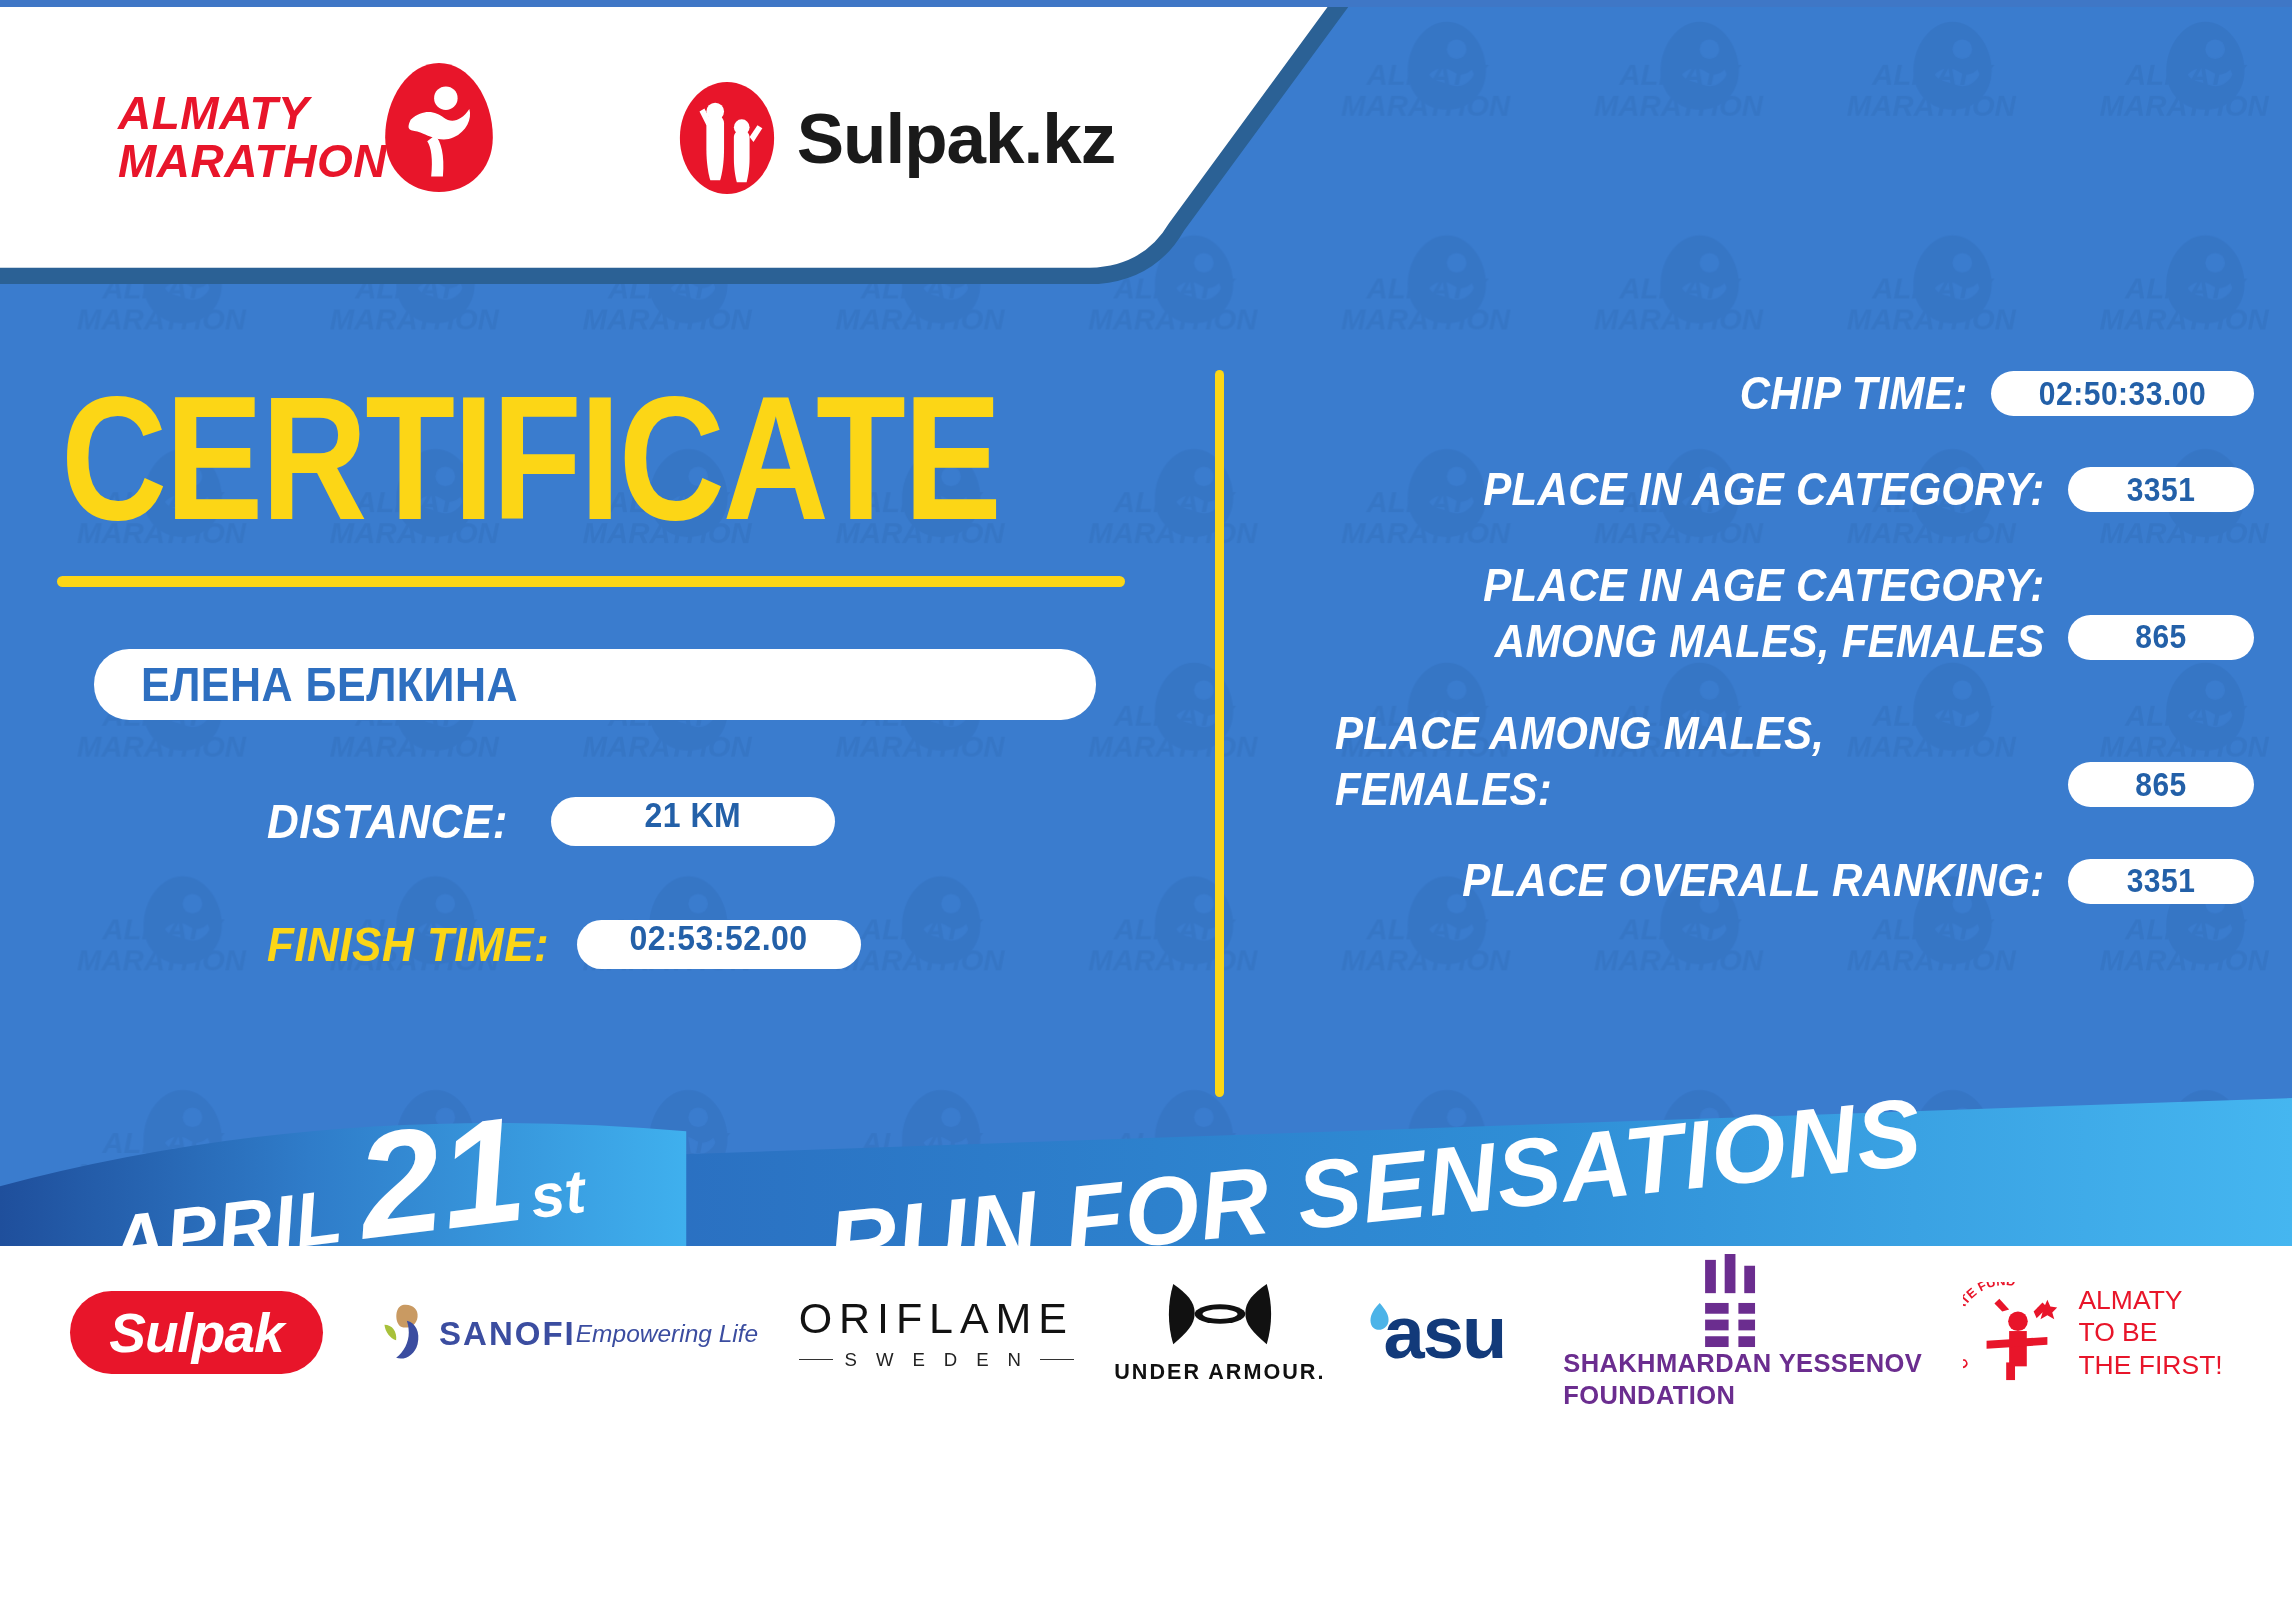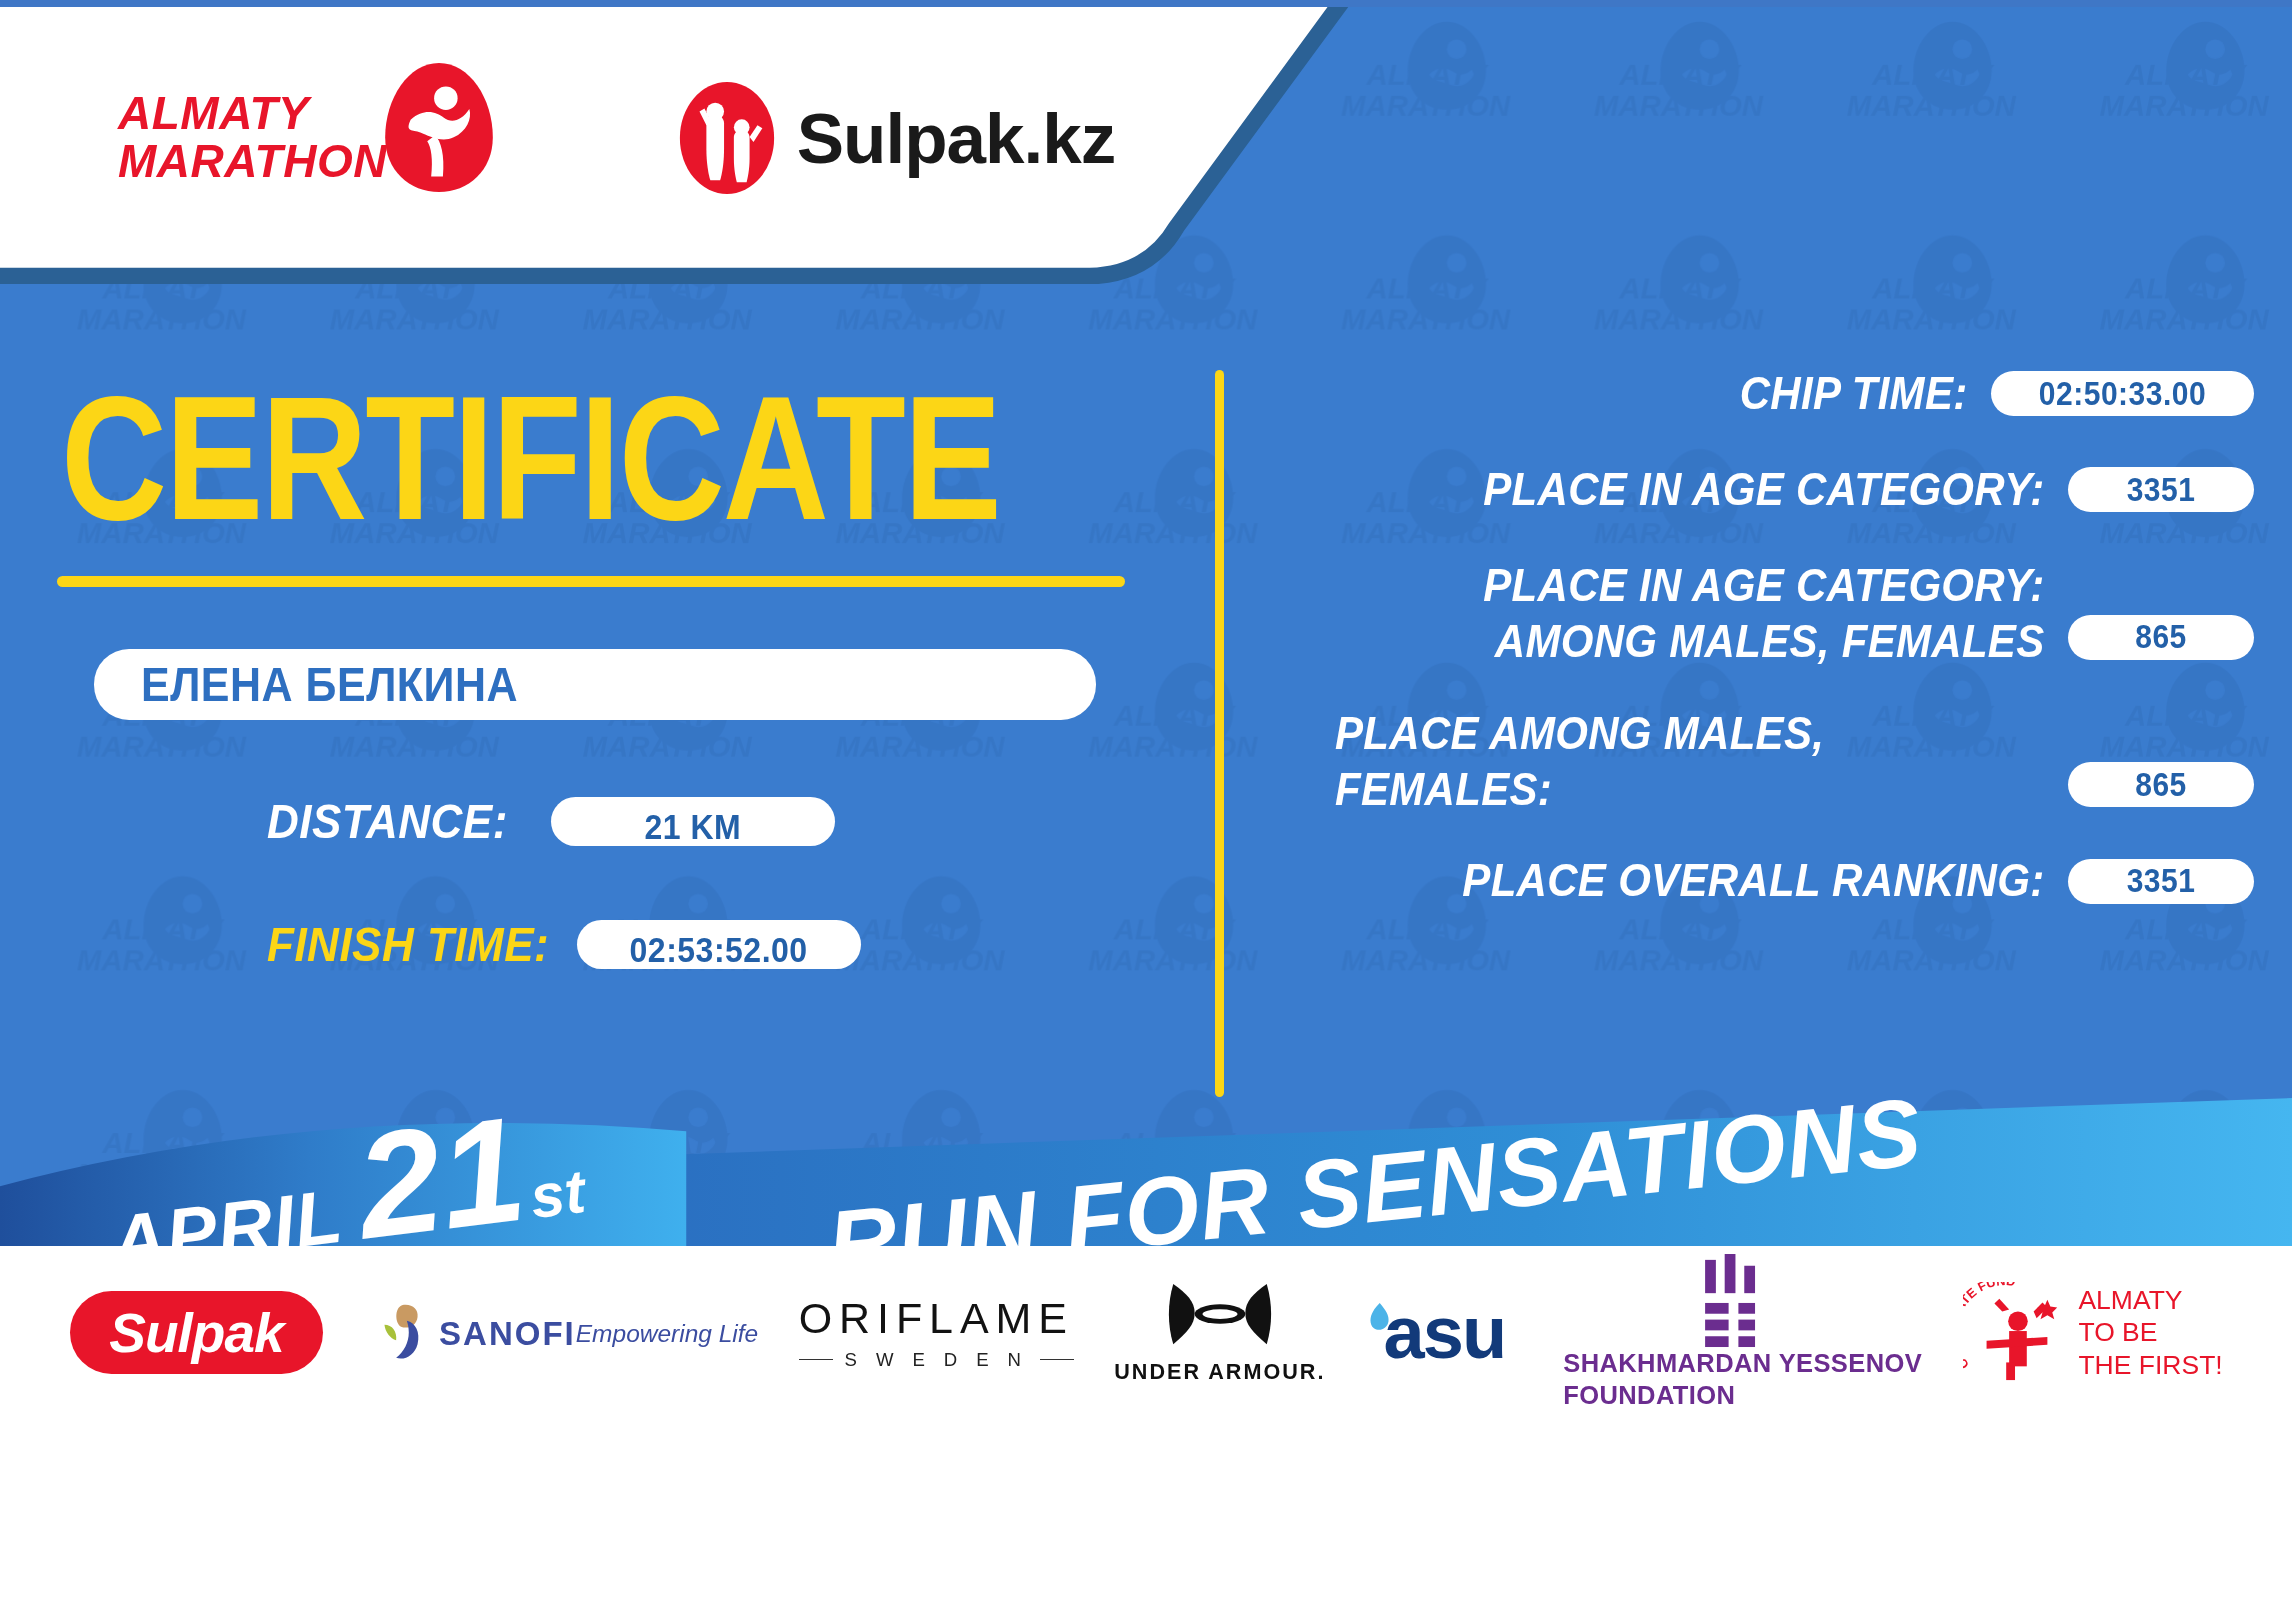--- a/index.html
+++ b/index.html
@@ -79,21 +79,21 @@
   .left-row{position:absolute;z-index:5;display:flex;align-items:center;}
   .left-label{
     font-size:44px;font-weight:bold;font-style:italic;
     letter-spacing:0.5px;white-space:nowrap;
     transform:scaleY(1.1);transform-origin:left center;
   }
   .lbl-white{color:#fff;}
   .lbl-yellow{color:#fcd616;}
   .val-pill{
     background:#fff;border-radius:25.5px;height:49px;width:284px;
-    display:flex;align-items:flex-end;justify-content:center;
+    display:flex;align-items:flex-start;justify-content:center;
   }
   .val-pill span{
     color:#2360a8;font-size:32px;font-weight:bold;letter-spacing:0.5px;
     transform:scaleY(1.12);
   }
 
   #row-distance{left:267px;top:796px;}
   #row-distance .val-pill{margin-left:43px;}
   #row-finish{left:267px;top:919px;}
   #row-finish .val-pill{margin-left:27.4px;}

